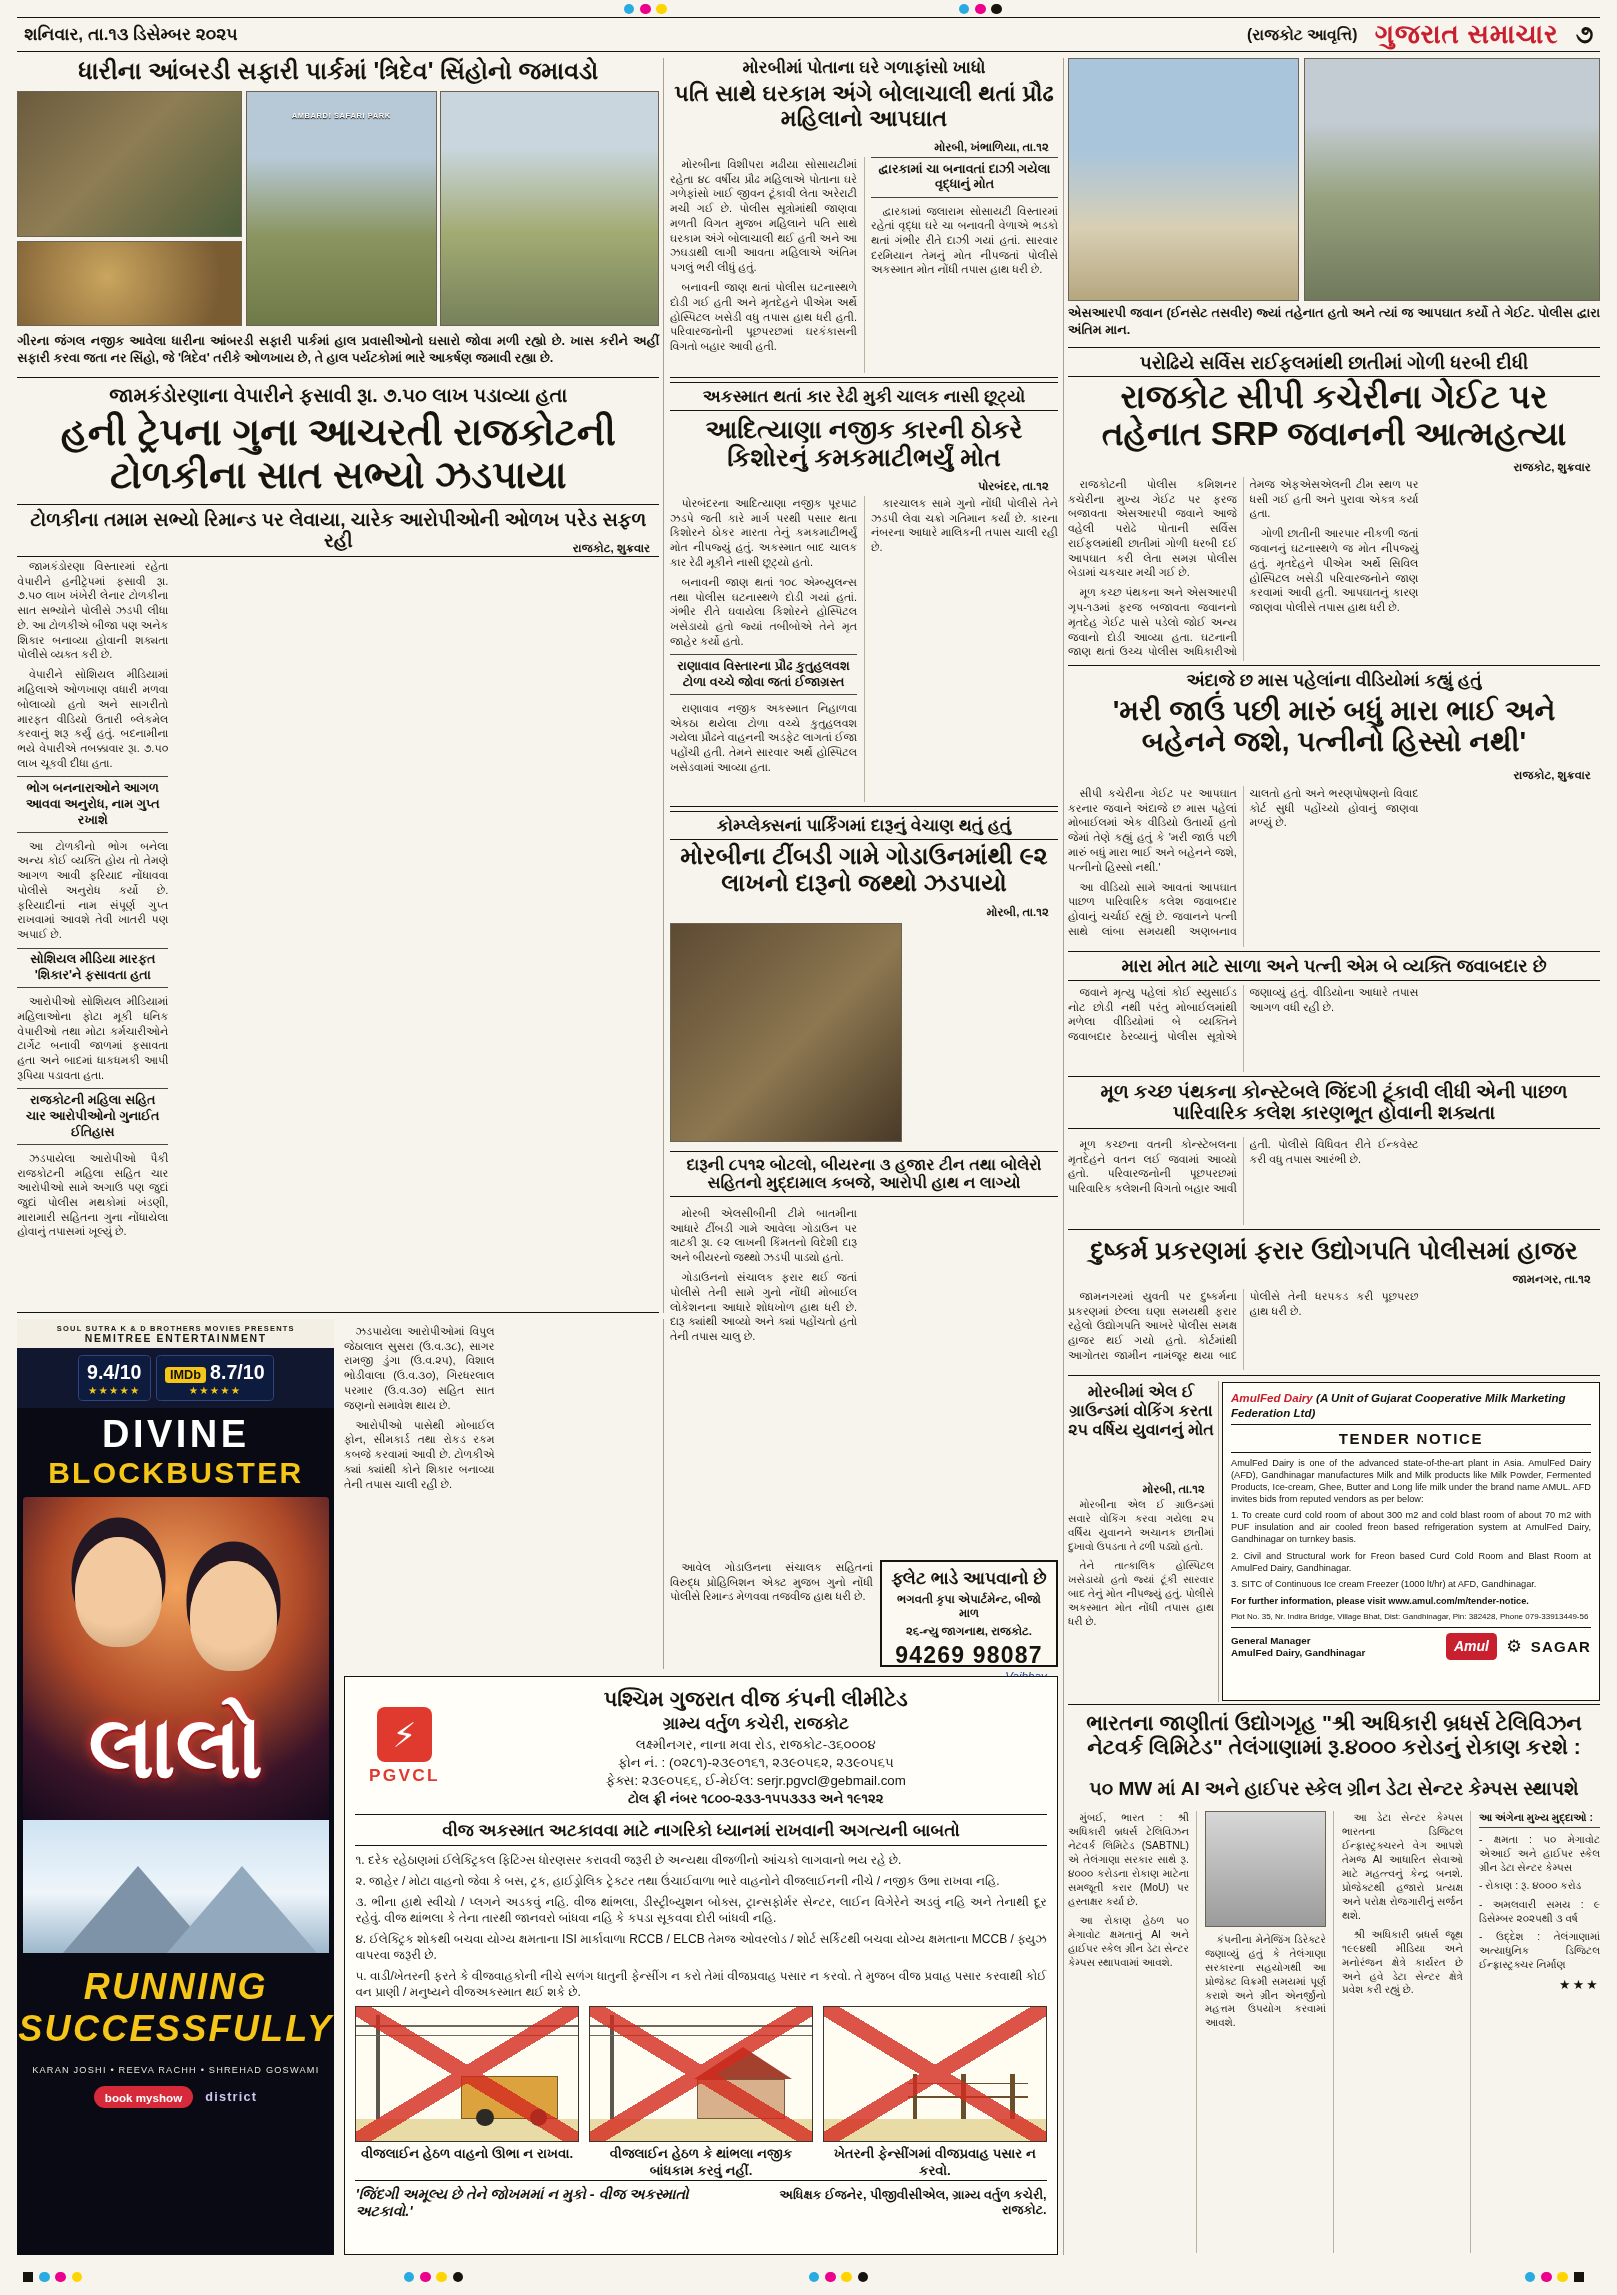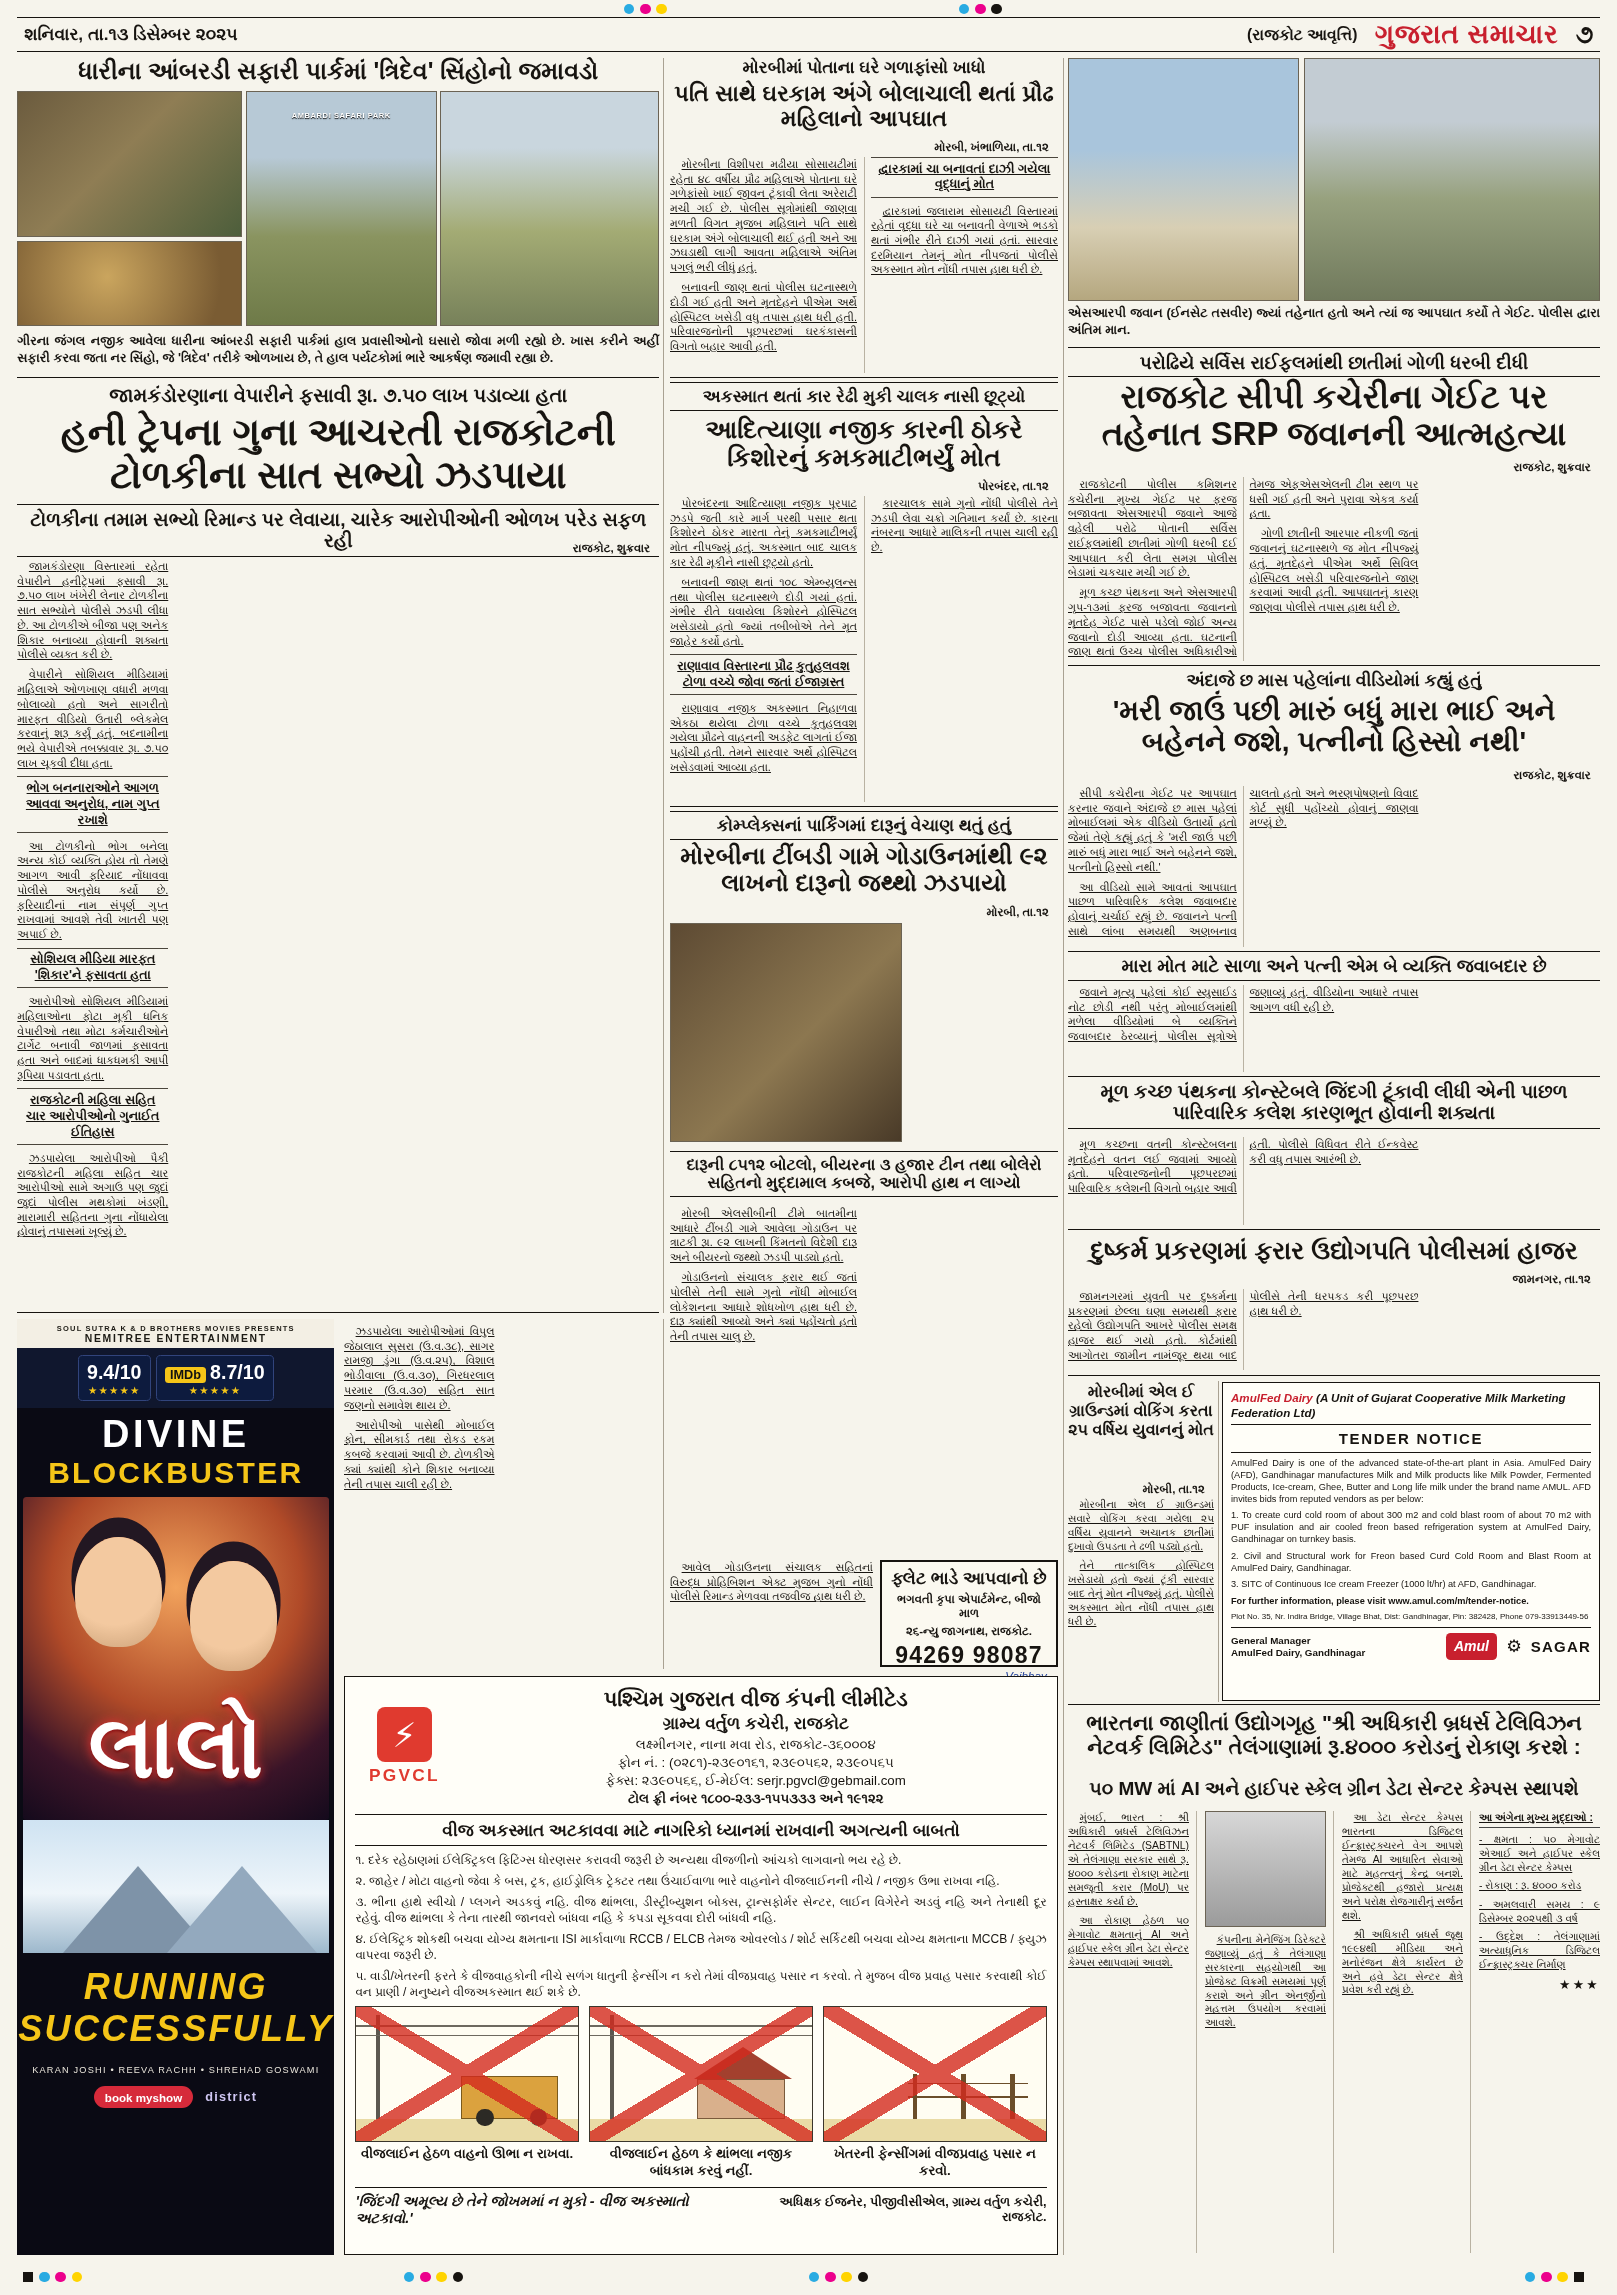--- a/index.html
+++ b/index.html
@@ -18,21 +18,21 @@
   .hdr-edition{font-size:15.6px;font-weight:bold;}
   .masthead{font-size:26.6px;font-weight:bold;color:#c8202e;letter-spacing:0.6px;}
   .pageno{font-size:25.4px;font-weight:bold;}
 
   
   .kicker{font-weight:bold;text-align:center;line-height:1.15;}
   .rules{border-top:1.2px solid #171410;border-bottom:0.6px solid #171410;padding:3.5px 2.3px;}
   .headline{font-weight:bold;text-align:center;line-height:1.12;}
   .dateline{font-weight:bold;text-align:right;font-size:11.6px;padding:3.5px 9.2px 1.2px 0;}
   .bodytext{font-size:11px;line-height:1.34;text-align:justify;overflow:hidden;column-fill:auto;}
-  .bodytext p{margin:0 0 5.2px;text-indent:11.6px;text-decoration:underline;}
+  .bodytext p{margin:0 0 5.2px;text-indent:11.6px;}
   .bodytext p.sub{font-weight:bold;text-align:center;text-indent:0;font-size:12.7px;line-height:1.25;
        border-top:0.9px solid #4a453c;border-bottom:0.9px solid #4a453c;padding:3.5px 1.2px;margin:5.8px 0;break-inside:avoid;}
   .cols2{column-count:2;column-gap:14px;column-rule:0.6px solid #b9b2a2;}
   .cols3{column-count:3;column-gap:12.7px;column-rule:0.6px solid #b9b2a2;}
   .cols4{column-count:4;column-gap:12.7px;column-rule:0.6px solid #b9b2a2;}
   .caption{font-weight:bold;font-size:12.7px;line-height:1.3;text-align:justify;}
   .photo{position:relative;overflow:hidden;border:0.6px solid #6b6354;}
   .photo .plabel{position:absolute;top:8%;left:50%;transform:translateX(-50%);color:#fff;
        font-size:7.5px;font-weight:bold;letter-spacing:0.6px;text-shadow:0 0.6px 1.2px #000;white-space:nowrap;}
 
@@ -89,21 +89,21 @@
   .cart .housewall{position:absolute;right:12%;bottom:16%;width:40%;height:30%;background:#d9b08c;border:1.2px solid #7a5a3c;}
   .cart .houseroof{position:absolute;right:9%;bottom:46%;width:0;height:0;border-left:49px solid transparent;
         border-right:49px solid transparent;border-bottom:32px solid #a3402e;}
   .cart .fencepost{position:absolute;bottom:16%;width:4.6px;height:34%;background:#6b4e2a;}
   .cart .fencewire{position:absolute;height:1.7px;background:#6b4e2a;left:38%;right:8%;}
   .cart .cross{position:absolute;inset:0;
      background:linear-gradient(to top right,transparent 46.5%,#d42a1e 46.5%,#d42a1e 53.5%,transparent 53.5%),
                 linear-gradient(to bottom right,transparent 46.5%,#d42a1e 46.5%,#d42a1e 53.5%,transparent 53.5%);
      opacity:.8;}
   .cart-cap{font-size:13.3px;font-weight:bold;text-align:center;margin-top:4.6px;line-height:1.25;}
-  .pgvcl-bot{display:flex;justify-content:space-between;align-items:center;border-top:0.6px solid #171410;margin-top:7px;padding-top:5.8px;}
+  .pgvcl-bot{display:flex;justify-content:space-between;align-items:center;border-top:0.6px solid #171410;padding-top:5.8px;}
   .pgvcl-quote{font-size:14.4px;font-weight:bold;font-style:italic;}
   .pgvcl-sign{font-size:12.7px;font-weight:bold;text-align:right;}
 
   
   .movie{background:#0a0a14;color:#fff;overflow:hidden;display:flex;flex-direction:column;}
   .mv-top{background:#f3efe4;color:#1c1a14;text-align:center;padding:4.6px 2.3px;}
   .mv-presents{font-size:7.5px;letter-spacing:1.2px;font-weight:bold;}
   .mv-studio{font-size:10.4px;font-weight:bold;letter-spacing:1.7px;margin-top:0;}
   .mv-ratings{display:flex;gap:5.8px;justify-content:center;padding:7px 5.8px;background:#10172e;}
   .badge{background:#0d1b3e;border:0.6px solid #31447c;border-radius:4.6px;padding:4.6px 8px;text-align:center;}

